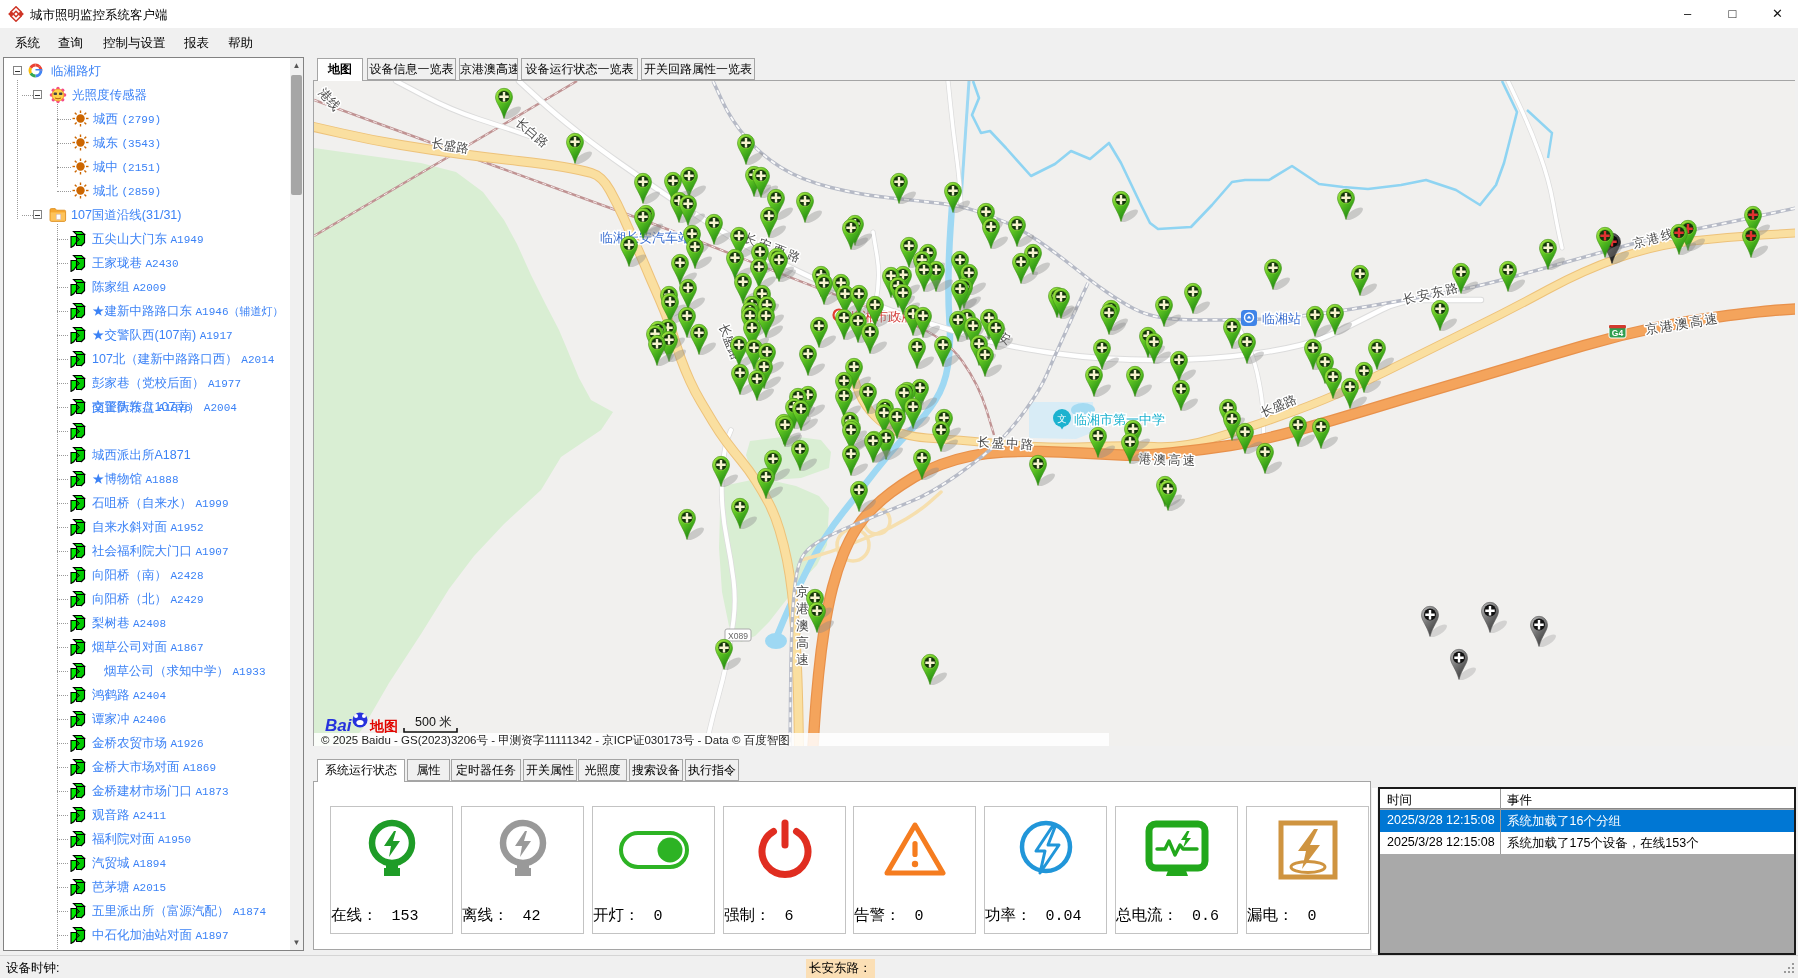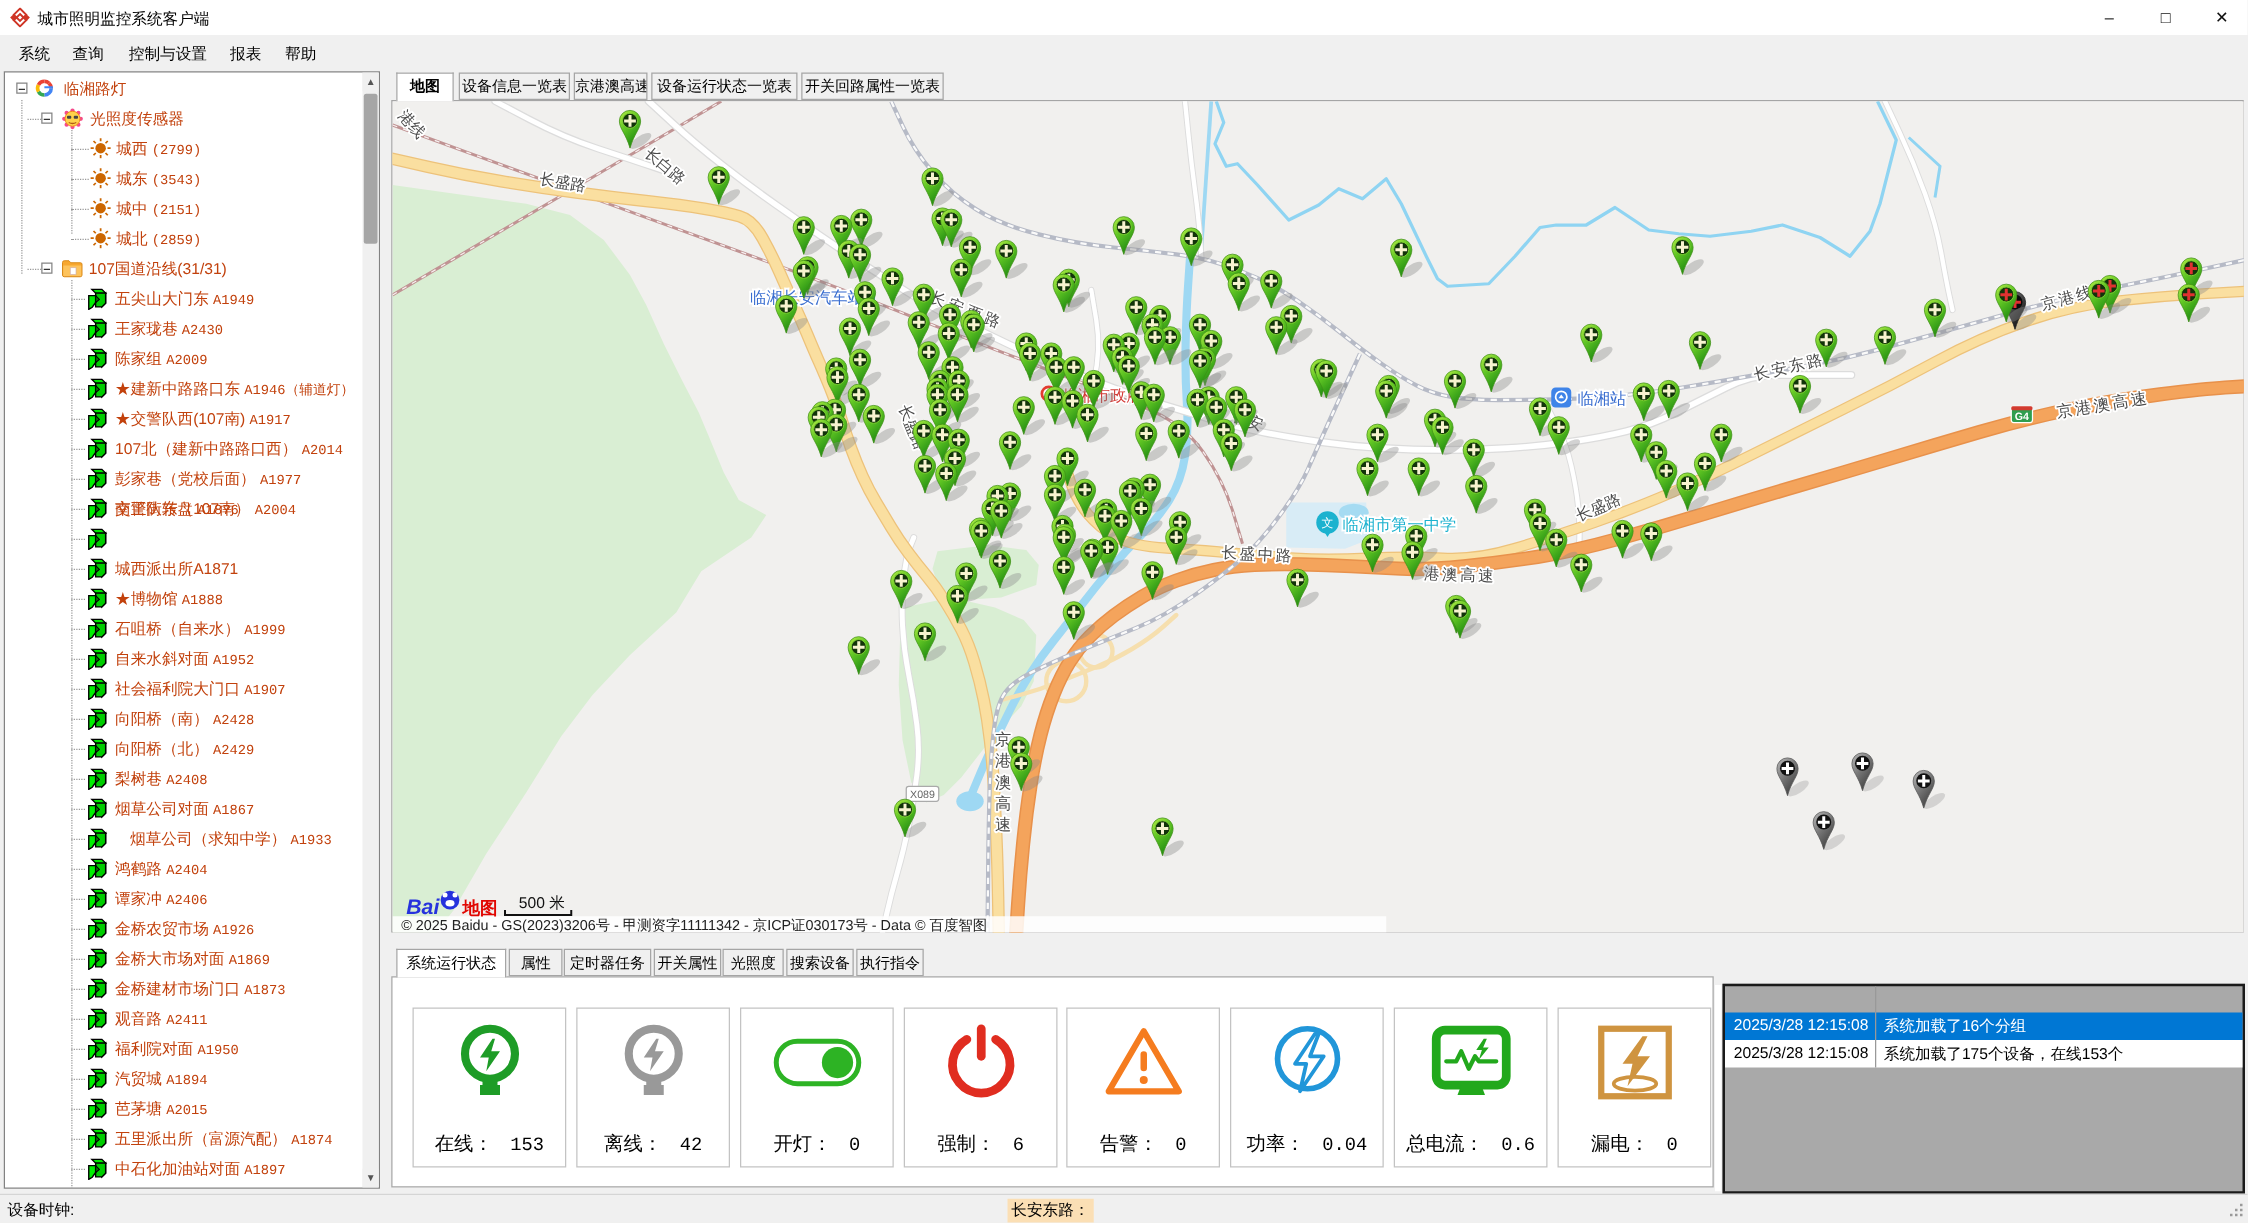--- a/index.html
+++ b/index.html
@@ -6,39 +6,39 @@
  font-family:"Liberation Sans",sans-serif;-webkit-font-smoothing:antialiased}
 #titlebar{position:absolute;left:0;top:0;width:1798px;height:28px;background:#fff}
 #title-ic{position:absolute;left:8px;top:6px}
 #title-tx{position:absolute;left:30px;top:7px;font-size:12.5px;color:#000}
 .wbtn{position:absolute;top:0;width:45px;height:28px;color:#111;text-align:center;line-height:28px;font-size:13px}
 #menubar{position:absolute;left:0;top:28px;width:1798px;height:29px;background:#f0f0f0}
 .mi{position:absolute;top:7px;font-size:12.5px;color:#000}
 #treepanel{position:absolute;left:3px;top:57px;width:301px;height:894px;background:#fff;border:1px solid #828282;overflow:hidden}
 #treeinner{position:absolute;left:-4px;top:-58px;width:1798px;height:978px}
 .ticon{position:absolute}
-.ttext{position:absolute;font-size:12.5px;color:#c2410c;white-space:nowrap}
+.ttext{position:absolute;font-size:12.5px;color:#3b82f6;white-space:nowrap}
 .tid{font-family:"Liberation Mono",monospace;font-size:11px}
 .dot{position:absolute}
 .dot.v{border-left:1px dotted #9a9a9a;width:0}
 .dot.h{border-top:1px dotted #9a9a9a;height:0}
 .exp{position:absolute;width:9px;height:9px;background:#fff;border:1px solid #848484}
 .expm{position:absolute;width:5px;height:1px;background:#333}
 #vsb{position:absolute;right:0;top:0;width:13px;height:892px;background:#f0f0f0}
 #vsb .arr{position:absolute;left:0;width:13px;height:15px;background:#f0f0f0;color:#555;font-size:8px;text-align:center;line-height:15px}
 #vsb .thumb{position:absolute;left:1px;width:11px;background:#a6a6a6;border-radius:2px}
 .tabstrip{position:absolute;height:23px}
 .tab{position:absolute;top:0;height:22px;background:#f0f0f0;border:1px solid #a5a5a5;font-size:12px;color:#000;text-align:center;line-height:21px;white-space:nowrap;overflow:hidden}
 .tab.sel{background:#fff;height:23px;border-bottom:none;z-index:3}
 .tab.selb{font-weight:bold}
 #mapwrap{position:absolute;left:313px;top:80px;width:1482px;height:666px;border:1px solid #a5a5a5;border-top:1px solid #a5a5a5}
 #botpane{position:absolute;left:313px;top:781px;width:1058px;height:169px;background:#fff;border:1px solid #a5a5a5}
 .card{position:absolute;top:806px;width:123px;height:128px;background:#fff;border:1px solid #c3c3c3}
 .cicon{position:absolute;left:0;top:12px;width:121px;text-align:center}
-.clab{position:absolute;left:0;top:98px;width:121px;text-align:center;font-size:15.5px;color:#000;white-space:nowrap}
+.clab{position:absolute;left:0;top:98px;width:121px;font-size:15.5px;color:#000;white-space:nowrap}
 .cval{margin-left:14px;font-family:"Liberation Mono",monospace;font-size:15px}
 #evtable{position:absolute;left:1378px;top:787px;width:418px;height:168px;background:#a9a9a9;border:2px solid #1a1a1a;font-size:12.5px}
 #evtable .hdr{position:absolute;left:0;top:0;width:100%;height:20px;background:#fff;border-bottom:1px solid #888}
 #evtable .c1{position:absolute;left:7px;white-space:nowrap}
 #evtable .c2{position:absolute;left:127px;white-space:nowrap}
 #evtable .r1{position:absolute;left:0;top:21px;width:100%;height:22px;background:#0077d4;color:#fff}
 #evtable .r2{position:absolute;left:0;top:43px;width:100%;height:22px;background:#fff;color:#000}
 #evtable .vline{position:absolute;left:120px;top:0;height:65px;width:1px;background:#999}
 .rowtx{padding-top:3px}
 #statusbar{position:absolute;left:0;top:955px;width:1798px;height:23px;background:#f0f0f0;border-top:1px solid #d5d5d5;font-size:12.5px;color:#000}
@@ -864,20 +864,24 @@
 <div class="card" style="left:1246px">
     <div class="cicon"><svg width="64" height="62" viewBox="0 0 64 62">
 <rect x="5" y="4" width="54" height="54" fill="none" stroke="#cf9440" stroke-width="5"></rect>
 <path d="M38 10 L22 32 L30 32 L26 50 L44 26 L34 26 L42 10 Z" fill="#cf9440"></path>
 <ellipse cx="32" cy="48" rx="17" ry="5.5" fill="none" stroke="#cf9440" stroke-width="3"></ellipse>
 </svg></div>
     <div class="clab">漏电：<span class="cval">0</span></div>
   </div>
 
 <div id="evtable">
+ <div class="hdr">
+      <span class="c1" style="top:3px">时间</span>
+      <span class="c2" style="top:3px">事件</span>
+    </div>
  <div class="r1">
       <span class="c1 rowtx">2025/3/28 12:15:08</span>
       <span class="c2 rowtx">系统加载了16个分组</span>
     </div>
  <div class="r2">
       <span class="c1 rowtx">2025/3/28 12:15:08</span>
       <span class="c2 rowtx">系统加载了175个设备，在线153个</span>
     </div>
  <div class="vline"></div>
 </div>

